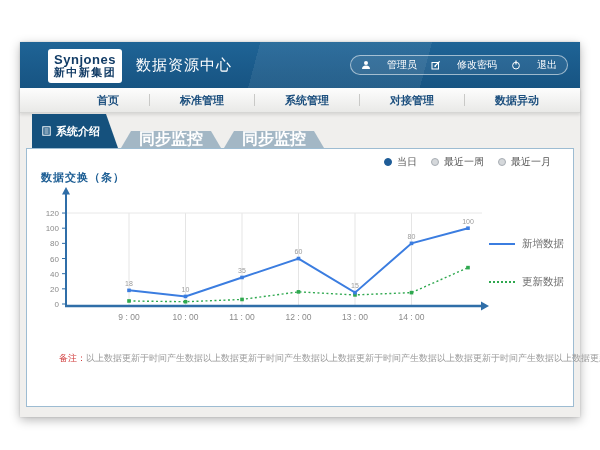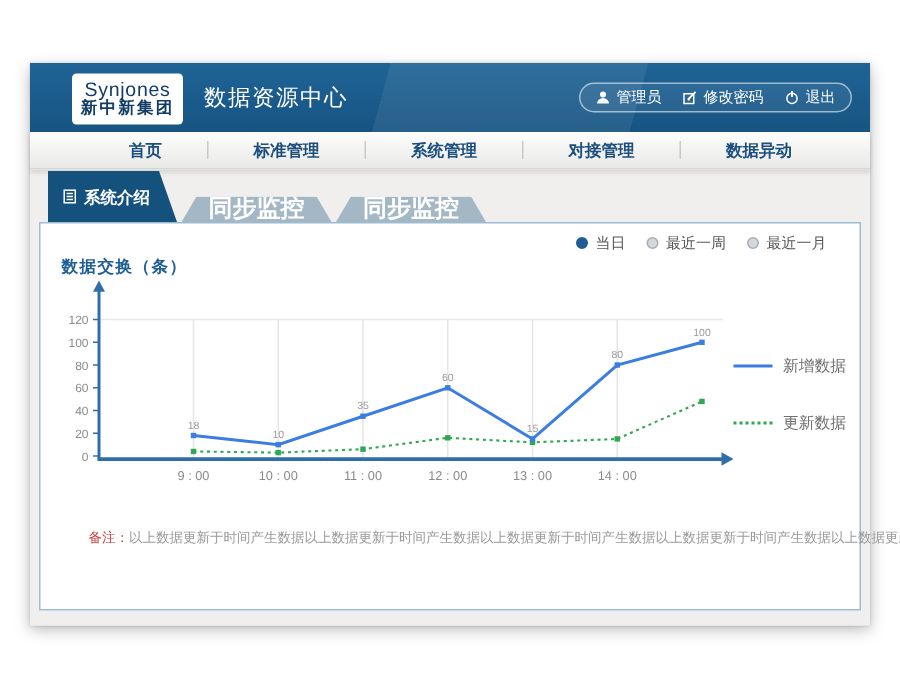--- a/index.html
+++ b/index.html
@@ -9,34 +9,34 @@
   .app-window { position:absolute; left:20px; top:42px; width:560px; height:375px;
                 background:#f0efed; box-shadow:0 3px 10px rgba(0,0,0,.28), 0 0 2px rgba(0,0,0,.15); }
 
   
   .header { position:relative; height:46px; background:linear-gradient(180deg,#1f6496 0%,#1a5a8a 60%,#175482 100%); overflow:hidden; }
   .header-sheen { position:absolute; inset:0;
                   background:linear-gradient(105deg, rgba(255,255,255,0) 42%, rgba(255,255,255,.07) 42%, rgba(255,255,255,.07) 72%, rgba(255,255,255,0) 72%);
                   pointer-events:none; }
   .logo-box { position:absolute; left:28px; top:7px; width:74px; height:34px; background:#ffffff;
               border-radius:3px; display:flex; flex-direction:column; align-items:center; justify-content:center; }
-  .logo-en { font-size:13px; font-weight:normal; color:#123c66; line-height:13px; letter-spacing:.5px;text-align:center; }
+  .logo-en { font-size:13px; font-weight:bold; color:#123c66; line-height:13px; letter-spacing:.5px;text-align:center; }
   .logo-cn { font-size:11px; font-weight:bold; color:#123c66; letter-spacing:1.5px; line-height:13px; }
   .app-title { position:absolute; left:116px; top:0; height:46px; display:flex; align-items:center;
                color:#ffffff; font-size:15px; letter-spacing:1px; }
   .user-pill { position:absolute; right:12px; top:13px; height:20px; padding:0 10px;
                border:1px solid rgba(255,255,255,.55); border-radius:10px;
                background:rgba(255,255,255,.07); display:flex; align-items:center; gap:14px; }
-  .user-item { display:flex; align-items:center; gap:4px; color:#ffffff; font-size:10px; cursor:pointer; white-space:nowrap; }
+  .user-item { display:flex; align-items:center; gap:16px; color:#ffffff; font-size:10px; cursor:pointer; white-space:nowrap; }
   .user-item svg { display:block; }
 
   
   .nav { position:relative; height:25px; background:linear-gradient(180deg,#fdfdfd,#e9e9e7);
          border-bottom:1px solid #d6d6d4; box-shadow:0 2px 3px rgba(0,0,0,.10);
-         display:flex; align-items:center; padding-left:36px; z-index:2; }
+         display:flex; align-items:center; padding-left:36px; z-index:2;justify-content:center; }
   .nav-item { padding:0 30px; font-size:11px; font-weight:bold; color:#1c4f7e; cursor:pointer; white-space:nowrap; }
   .nav-sep { width:1px; height:12px; background:#c9c9c7; }
 
   
   .content { position:relative; height:304px; background:#f0efed; }
 
   .tabs { position:absolute; left:12px; top:13px; height:22px; display:flex; align-items:flex-end; z-index:3; }
   .tab { color:#ffffff; font-weight:bold; display:flex; align-items:center; justify-content:center; cursor:pointer; }
   .tab-active { height:34px; font-size:11px; padding:0 18px 0 10px; gap:5px; background:#15517d;
                 clip-path:polygon(0 0, calc(100% - 12px) 0, 100% 100%, 0 100%); }

